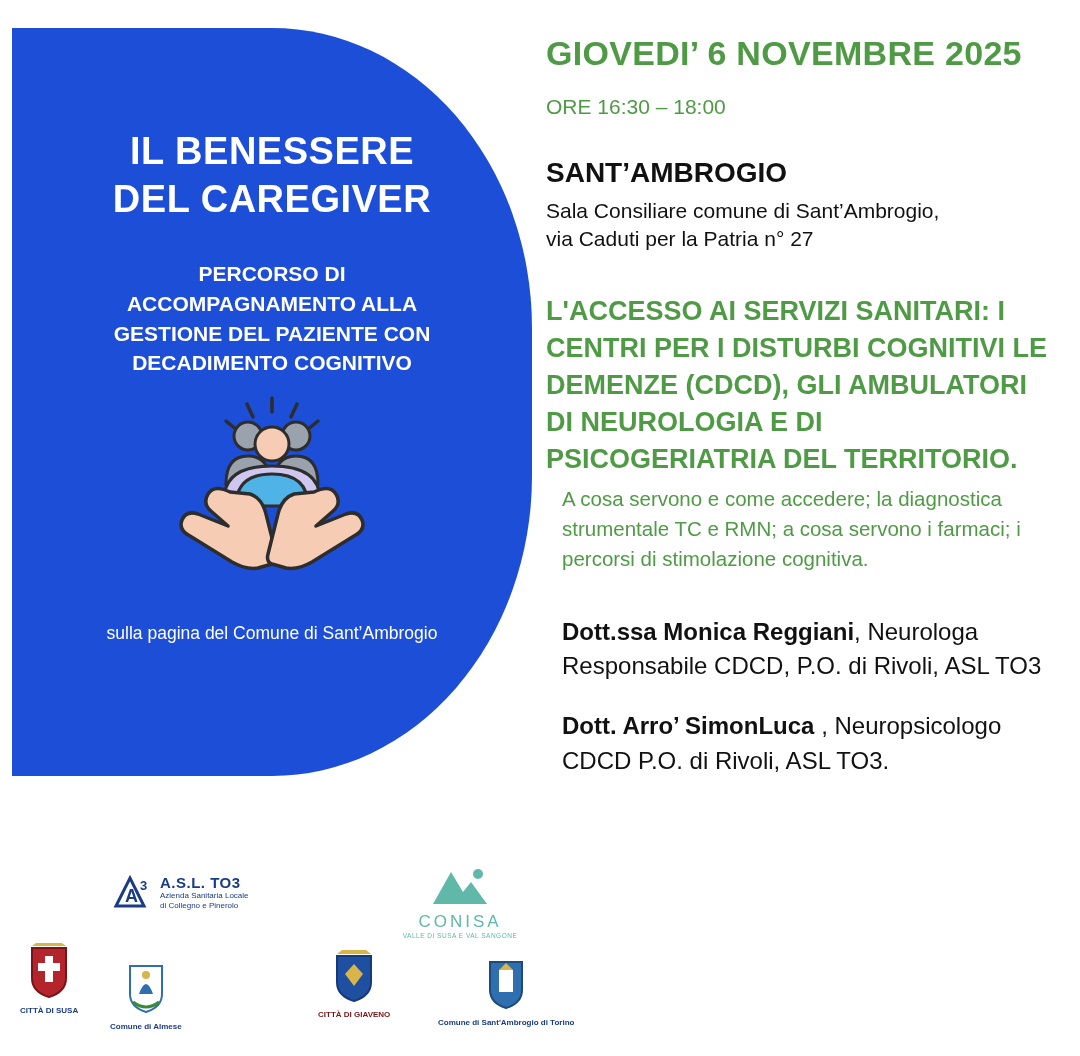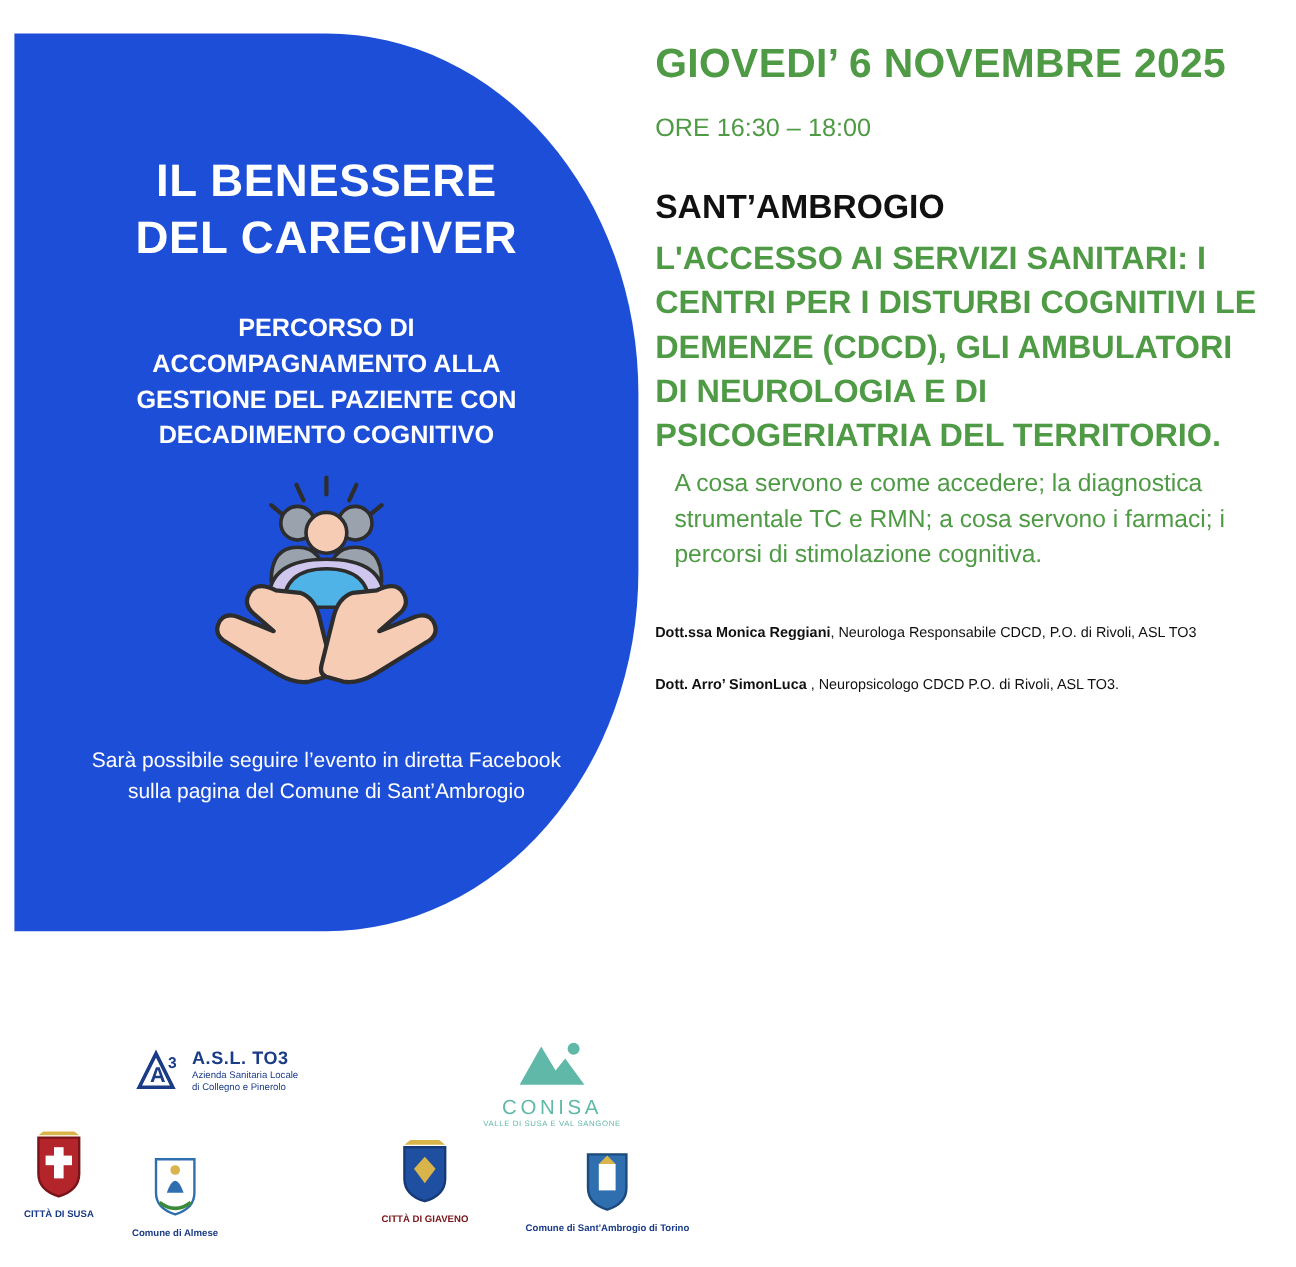--- a/index.html
+++ b/index.html
@@ -107,24 +107,24 @@
     margin: 0 0 6px 0;
   }
   .topic-desc {
     font-size: 20.5px;
     font-weight: normal;
     color: #4f9a45;
     line-height: 1.45;
     margin: 0 0 42px 16px;
   }
   .speaker {
-    font-size: 12px;
+    font-size: 24px;
     line-height: 1.42;
     color: #111111;
-    margin: 0 0 26px 0;
+    margin: 0 0 26px 16px;
   }
   .speaker b { font-weight: bold; }
 
   
   .logo-strip {
     position: absolute;
     left: 0;
     bottom: 12px;
     width: 540px;
     height: 190px;
@@ -198,31 +198,34 @@
         <path d="M78 104 q-16 -8 -22 2 q-6 10 4 18 l16 14
                  l-30 -12 q-12 -4 -16 6 q-4 10 8 16
                  l42 26 q14 8 26 6 l14 -4
                  q6 -2 4 -10 l-10 -40
                  q-4 -16 -16 -20 z"></path>
       </g>
     </svg>
   </div>
 
   <div class="fb-note">
-    <div>Sarà possibile seguire l’evento in diretta Facebook</div>
     <div>sulla pagina del Comune di Sant’Ambrogio</div>
   </div>
 </div>
 
 <div class="right-col">
 
   <div class="date-line">GIOVEDI’  6 NOVEMBRE 2025</div>
   <div class="time-line">ORE 16:30 – 18:00</div>
 
   <div class="place-name">SANT’AMBROGIO</div>
+  <div class="place-addr">
+    <div>Sala Consiliare comune di Sant’Ambrogio,</div>
+    <div>via Caduti per la Patria n° 27</div>
+  </div>
 
   <div class="topic-title">L'ACCESSO AI SERVIZI SANITARI: I CENTRI PER I DISTURBI COGNITIVI LE DEMENZE (CDCD), GLI AMBULATORI DI NEUROLOGIA E DI PSICOGERIATRIA DEL TERRITORIO.</div>
   <div class="topic-desc">A cosa servono e come accedere; la diagnostica strumentale TC e RMN; a cosa servono i farmaci; i percorsi di stimolazione cognitiva.</div>
 
   <div class="speaker">
     <b>Dott.ssa Monica Reggiani</b><span>, Neurologa Responsabile CDCD, P.O. di Rivoli, ASL TO3</span>
   </div>
 
   <div class="speaker">
     <b>Dott. Arro’ SimonLuca </b><span>, Neuropsicologo CDCD P.O. di Rivoli, ASL TO3.</span>

